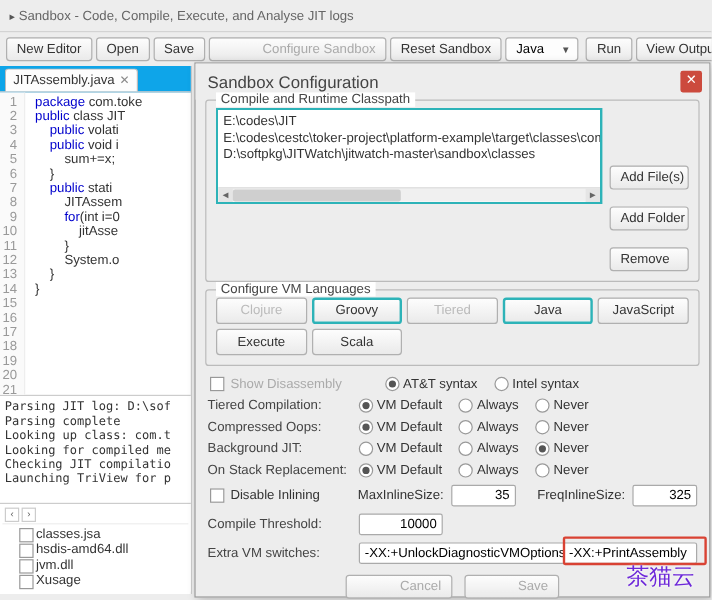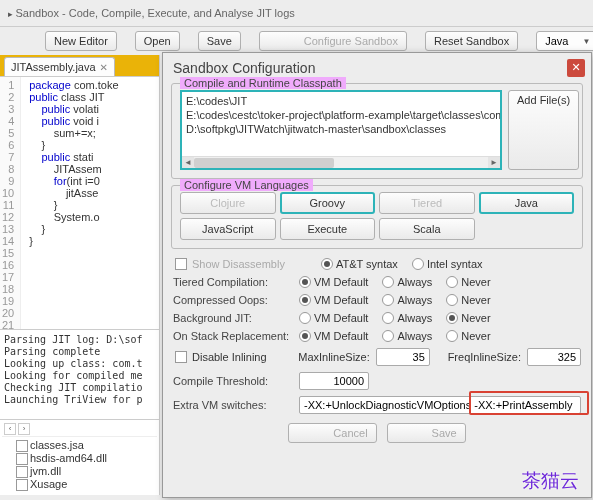--- a/index.html
+++ b/index.html
@@ -1,53 +1,53 @@
 <!DOCTYPE html>
 <html><head>
 <meta charset="utf-8">
 <style>
 * { box-sizing: border-box; margin: 0; padding: 0; font-family: Tahoma, Arial, sans-serif; font-size: 11px; }
 body { background: #ededed; overflow: hidden; width: 593px; height: 500px; position: relative; }
 .window-title { padding: 6px 8px; color: #666; font-size: 12px; background: #ededed; border-bottom: 1px solid #ccc; }
 .caret-left::before { content: "▸"; color: #555; margin-right: 3px; display: inline-block; transform: rotate(0deg); font-size: 9px; }
-.toolbar { padding: 4px 5px; background: #ededed; display: flex; gap: 18px; align-items: center; margin-left: 40px; }
+.toolbar { padding: 4px 5px; background: #ededed; display: flex; gap: 3px; align-items: center; }
 .btn { background: linear-gradient(#fdfdfd,#eaeaea); border: 1px solid #b0b0b0; border-radius: 3px; padding: 3px 8px; color: #333; cursor: pointer; white-space: nowrap; font-size: 11px; }
 .btn.disabled { color: #aaa; padding-left: 44px; }
 .select-box { background: #fdfdfd; border: 1px solid #b0b0b0; border-radius: 3px; padding: 3px 28px 3px 8px; position: relative; }
 .select-box::after { content: "▼"; font-size: 8px; color: #555; position: absolute; right: 6px; top: 5px; }
 .content { display: flex; height: 440px; }
 .editor-pane { width: 160px; background: #fff; border-right: 1px solid #ccc; position: relative; }
-.tab-bar { background: #eab308; border-bottom: 1px solid #ccc; padding: 2px 4px 0 4px; display: flex; }
+.tab-bar { background: #0ea5e9; border-bottom: 1px solid #ccc; padding: 2px 4px 0 4px; display: flex; }
 .tab { background: #fdfdfd; border: 1px solid #bbb; border-bottom: none; border-radius: 3px 3px 0 0; padding: 3px 6px; font-size: 10px; color: #333; display: flex; align-items: center; gap: 4px; }
 .tab .close { color: #888; font-size: 10px; }
 .code-area { display: flex; font-family: Consolas, monospace; font-size: 10px; height: 252px; overflow: hidden; }
 .gutter { background: #fafafa; color: #999; text-align: right; padding: 2px 6px 2px 2px; border-right: 1px solid #eee; line-height: 12px; white-space: pre; }
 .code { padding: 2px 0 2px 8px; color: #333; line-height: 12px; white-space: pre; }
 .code .kw { color: #0000cc; }
 .log { background: #fff; border-top: 1px solid #ccc; padding: 4px; font-family: Consolas, monospace; font-size: 10px; color: #333; line-height: 12px; white-space: pre; height: 90px; }
 .file-tree { background: #fff; border-top: 1px solid #ccc; padding: 2px; font-size: 10px; color: #333; line-height: 13px; }
 .file-tree-controls { display: flex; gap: 2px; padding: 1px 2px; border-bottom: 1px solid #eee; margin-bottom: 2px; }
 .ft-btn { width: 12px; height: 12px; border: 1px solid #ccc; font-size: 8px; text-align: center; line-height: 10px; color: #666; }
 .tree-item { padding-left: 28px; position: relative; }
 .tree-item::before { content: ""; position: absolute; left: 14px; top: 1px; width: 10px; height: 10px; background: #fff; border: 1px solid #999; }
 
 .dialog { position: absolute; left: 162px; top: 52px; width: 430px; height: 446px; background: #ededed; border: 1px solid #999; box-shadow: 2px 2px 8px rgba(0,0,0,.25); z-index: 10; }
 .dlg-header { display: flex; justify-content: space-between; align-items: center; padding: 6px 6px 6px 10px; background: #ededed; }
 .dlg-title { font-size: 14px; color: #444; }
 .dlg-close { background: #cc4a3d; color: #fff; width: 18px; height: 18px; text-align: center; line-height: 17px; border-radius: 2px; cursor: pointer; font-size: 11px; }
 .fieldset { border: 1px solid #bbb; margin: 0 8px 6px 8px; padding: 6px 8px 8px 8px; position: relative; border-radius: 3px; }
-.legend { position: absolute; top: -7px; left: 8px; background: #f0abfc; padding: 0 4px; font-size: 11px; color: #444; }
+.legend { position: absolute; top: -7px; left: 8px; background: #ffffff; padding: 0 4px; font-size: 11px; color: #444; }
 .classpath-row { display: flex; gap: 6px; }
 .classpath-list { flex: 1; border: 2px solid #2db3b8; background: #fff; height: 80px; font-size: 10px; padding: 2px; overflow: auto; position: relative; }
 .classpath-list .item { padding: 1px 2px; color: #333; white-space: nowrap; }
 .cp-scroll-h { position: absolute; bottom: 0; left: 0; right: 0; height: 12px; background: #f0f0f0; border-top: 1px solid #ddd; }
 .cp-scroll-thumb { position: absolute; left: 12px; top: 1px; width: 140px; height: 10px; background: #cfcfcf; border-radius: 2px; }
 .cp-scroll-arrow { position: absolute; top: 0; width: 12px; height: 12px; background: #e5e5e5; font-size: 8px; text-align: center; line-height: 12px; color: #666; }
-.cp-btns { display: flex; flex-direction: row; gap: 14px; width: 66px; }
-.lang-grid { display: grid; grid-template-columns: repeat(4,1fr); gap: 4px; }
+.cp-btns { display: flex; flex-direction: column; gap: 14px; width: 66px; margin-top: 48px; }
+.lang-grid { display: grid; grid-template-columns: repeat(5,1fr); gap: 4px; }
 .lang-btn { background: linear-gradient(#fdfdfd,#eaeaea); border: 1px solid #b0b0b0; border-radius: 3px; padding: 4px 0; text-align: center; color: #333; }
 .lang-btn.sel { border: 2px solid #2db3b8; padding: 3px 0; }
 .lang-btn.dis { color: #bbb; }
 .row { display: flex; align-items: center; padding: 3px 10px; gap: 6px; font-size: 11px; color: #333; }
 .lbl { width: 120px; color: #444; }
 .radio { display: inline-flex; align-items: center; gap: 3px; margin-right: 8px; text-align: center; }
 .r-dot { width: 12px; height: 12px; border-radius: 50%; border: 1px solid #999; background: #fff; display: flex; align-items: center; justify-content: center; }
 .r-dot.on::after { content: ""; width: 6px; height: 6px; border-radius: 50%; background: #555; }
 .cb { width: 12px; height: 12px; border: 1px solid #999; background: #fff; }
 .input { border: 1px solid #aaa; background: #fff; padding: 2px 4px; font-size: 11px; border-radius: 2px; }

